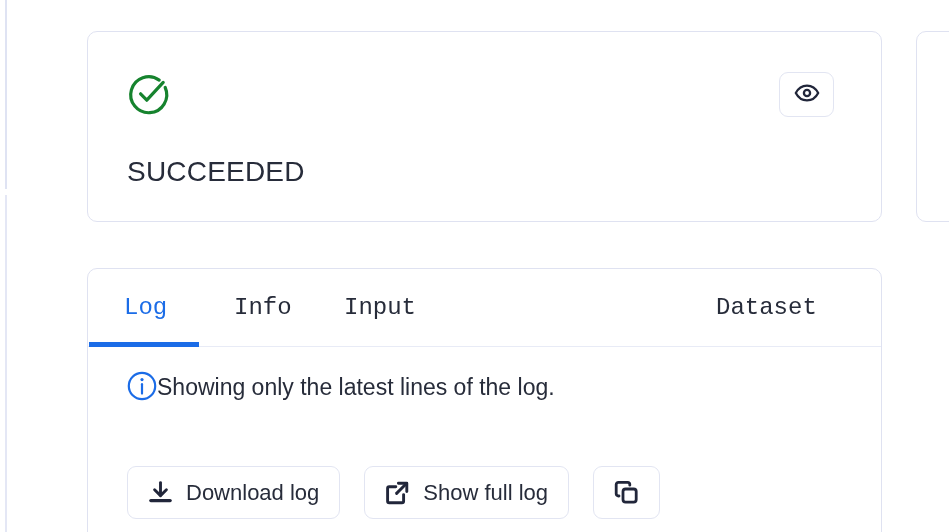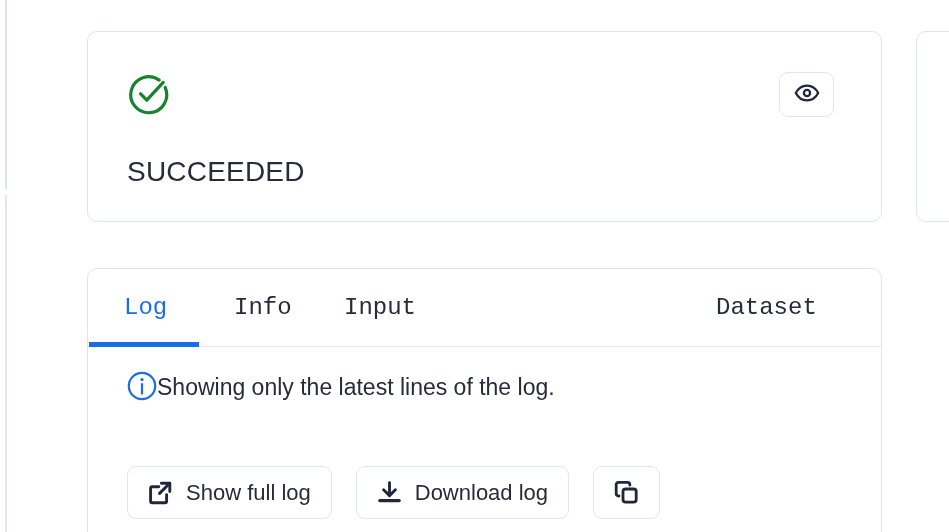--- a/index.html
+++ b/index.html
@@ -202,46 +202,46 @@
         <svg viewBox="0 0 30 30" width="30" height="30" fill="none" xmlns="http://www.w3.org/2000/svg">
           <circle cx="15" cy="15" r="13.2" stroke="#1b6ce7" stroke-width="2.2"></circle>
           <circle cx="15" cy="8.6" r="1.6" fill="#1b6ce7"></circle>
           <path d="M15 13.2v9.4" stroke="#1b6ce7" stroke-width="2.2" stroke-linecap="round"></path>
         </svg>
       </span>
       <span class="notice-text">Showing only the latest lines of the log.</span>
     </div>
 
     <div class="actions">
+
+      <div class="btn">
+        <span class="btn-icon">
+          <svg viewBox="0 0 25 25" width="25" height="25" fill="none" xmlns="http://www.w3.org/2000/svg">
+            <path d="M12.5 2.6v12.6" stroke="#21263a" stroke-width="2.9" stroke-linecap="round"></path>
+            <path d="M6.6 9.8 12.5 15.6 18.4 9.8" stroke="#21263a" stroke-width="2.9" stroke-linecap="round" stroke-linejoin="round"></path>
+            <path d="M2.8 20.6h19.4" stroke="#21263a" stroke-width="3.2" stroke-linecap="round"></path>
+          </svg>
+        </span>
+        <span class="btn-label">Download log</span>
+      </div>
 
       <div class="btn">
         <span class="btn-icon">
           <svg viewBox="0 0 25 25" width="25" height="25" fill="none" xmlns="http://www.w3.org/2000/svg">
             <path d="M13.4 3.2h8.4v8.4" stroke="#21263a" stroke-width="2.9" stroke-linecap="round" stroke-linejoin="round"></path>
             <path d="M21.2 3.8 11.6 13.4" stroke="#21263a" stroke-width="2.9" stroke-linecap="round"></path>
             <path d="M18.6 14.6v6.6a1.6 1.6 0 0 1-1.6 1.6H4.2a1.6 1.6 0 0 1-1.6-1.6V8.4a1.6 1.6 0 0 1 1.6-1.6h6.6" stroke="#21263a" stroke-width="2.9" stroke-linecap="round" stroke-linejoin="round"></path>
           </svg>
         </span>
         <span class="btn-label">Show full log</span>
       </div>
 
       <div class="btn">
         <span class="btn-icon">
           <svg viewBox="0 0 25 25" width="25" height="25" fill="none" xmlns="http://www.w3.org/2000/svg">
-            <path d="M12.5 2.6v12.6" stroke="#21263a" stroke-width="2.9" stroke-linecap="round"></path>
-            <path d="M6.6 9.8 12.5 15.6 18.4 9.8" stroke="#21263a" stroke-width="2.9" stroke-linecap="round" stroke-linejoin="round"></path>
-            <path d="M2.8 20.6h19.4" stroke="#21263a" stroke-width="3.2" stroke-linecap="round"></path>
-          </svg>
-        </span>
-        <span class="btn-label">Download log</span>
-      </div>
-
-      <div class="btn">
-        <span class="btn-icon">
-          <svg viewBox="0 0 25 25" width="25" height="25" fill="none" xmlns="http://www.w3.org/2000/svg">
             <rect x="9.0" y="9.0" width="13.2" height="13.2" rx="2.6" stroke="#21263a" stroke-width="2.8"></rect>
             <path d="M5.0 16.0H4.4A2.2 2.2 0 0 1 2.2 13.8V4.6A2.2 2.2 0 0 1 4.4 2.4h9.2a2.2 2.2 0 0 1 2.2 2.2v0.6" stroke="#21263a" stroke-width="2.8" stroke-linecap="round" stroke-linejoin="round"></path>
           </svg>
         </span>
       </div>
 
     </div>
   </div>
 
 </div>

